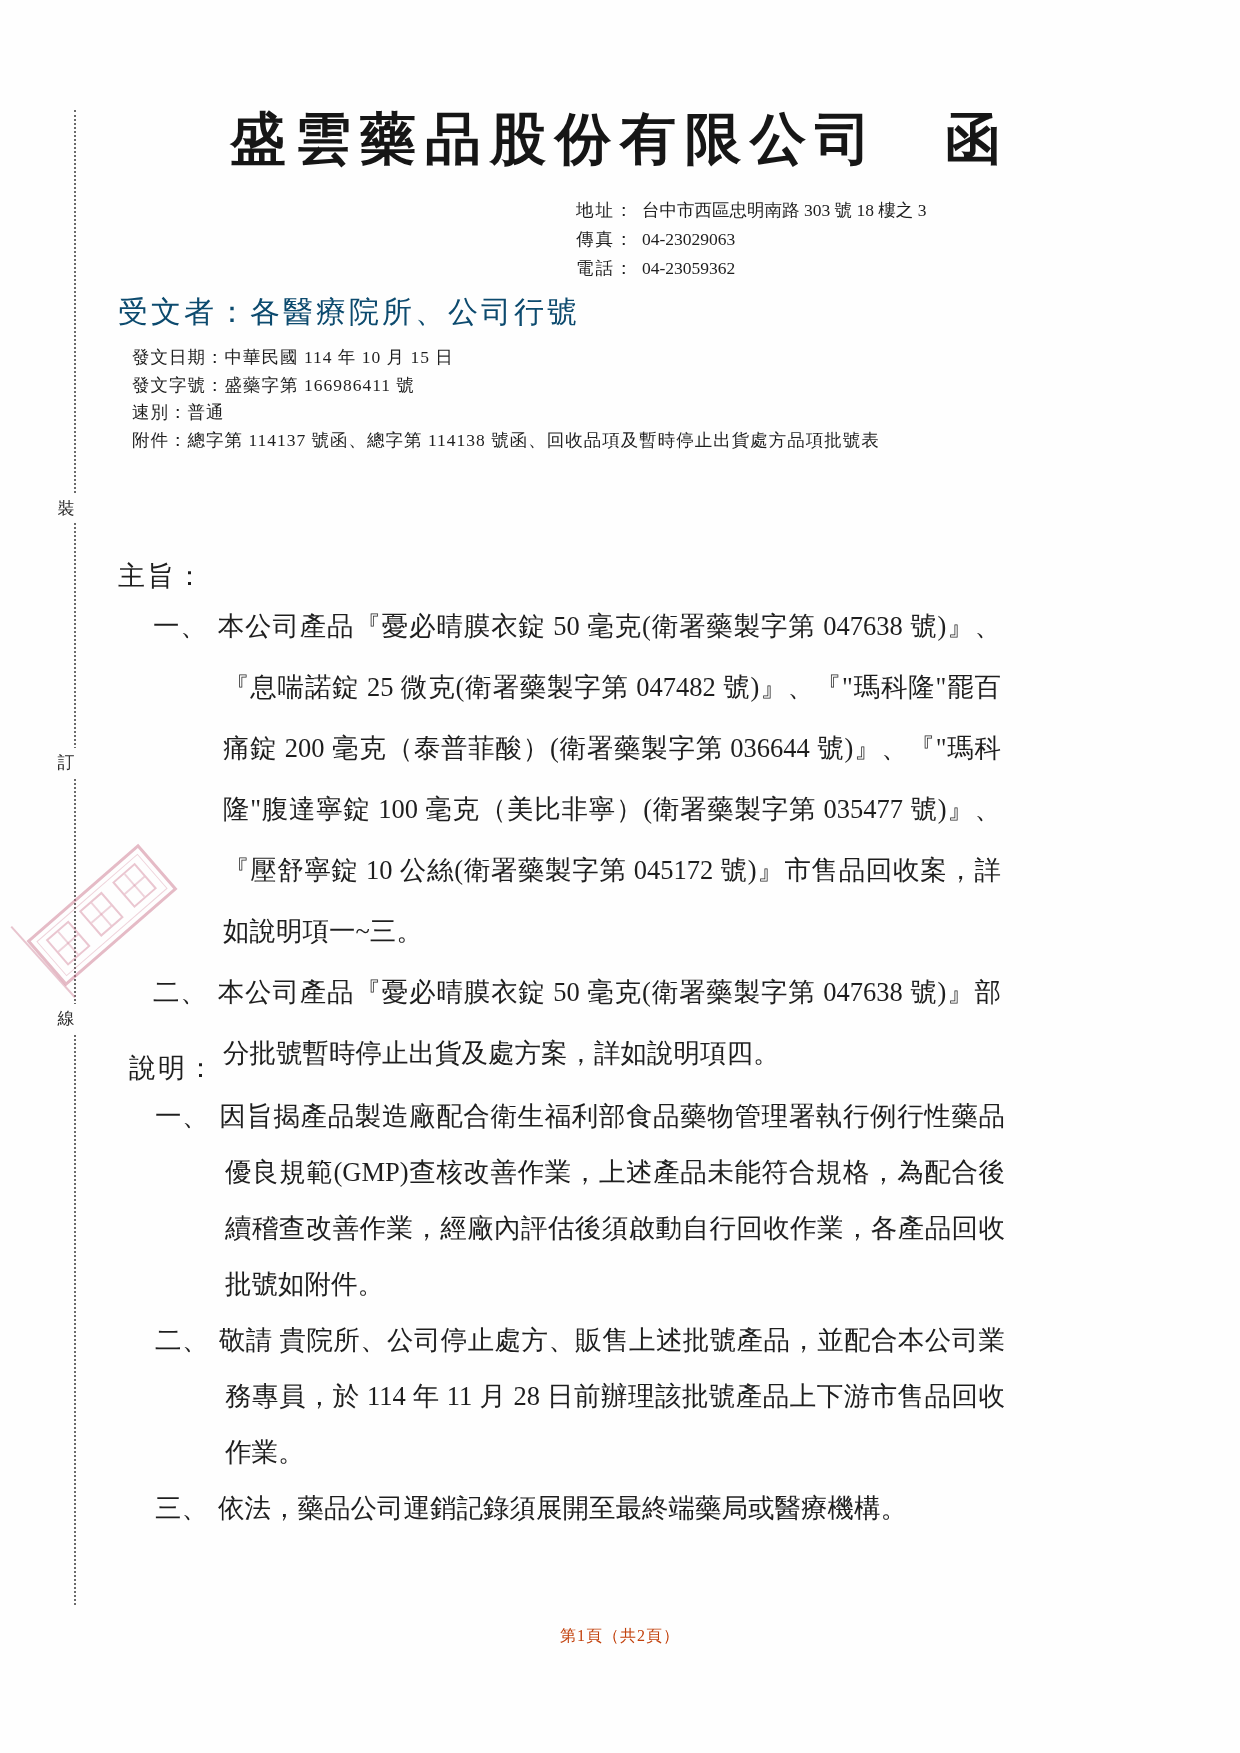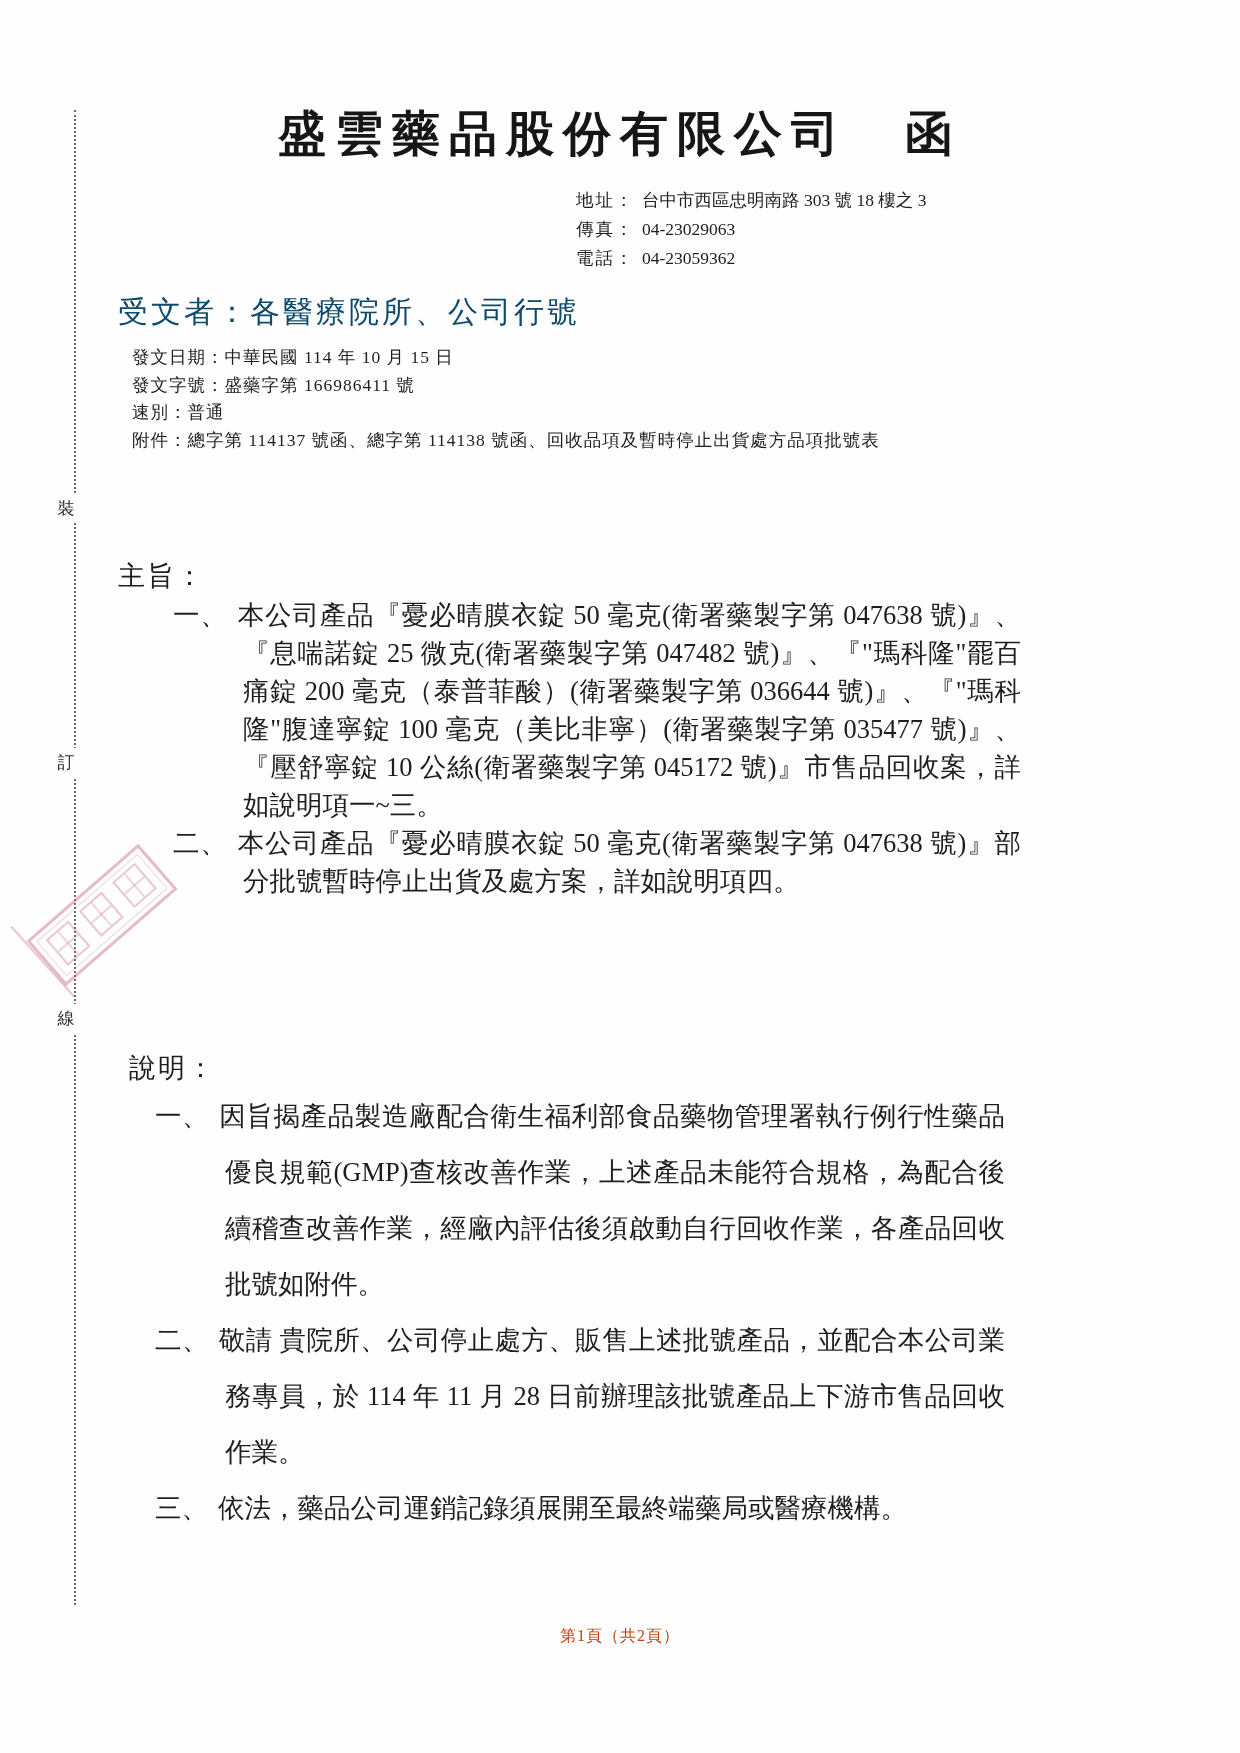--- a/index.html
+++ b/index.html
@@ -8,38 +8,38 @@
     width:1240px;height:1753px;
     background:#fefefe;
     font-family:"Liberation Serif","DejaVu Serif",serif;
     color:#1e1e1e;
     overflow:hidden;
   }
   
   .title{
     position:absolute;top:102px;left:0;right:0;
     margin:0;text-align:center;
-    font-size:48px;font-weight:600;letter-spacing:9px;
+    font-size:56px;font-weight:600;letter-spacing:9px;
     color:#161616;
   }
   
-  .contact{position:absolute;top:186px;left:576px;font-size:17.5px;line-height:29px;}
+  .contact{position:absolute;top:196px;left:576px;font-size:17.5px;line-height:29px;}
   .contact-row{display:flex;}
   .clabel{width:66px;letter-spacing:2px;flex:0 0 auto;}
   .cvalue{white-space:nowrap;}
   
   .recipient{
     position:absolute;top:292px;left:118px;
     font-size:30px;font-weight:400;letter-spacing:3px;color:#0c4a6e;
   }
   
   .meta{position:absolute;top:344px;left:132px;width:910px;font-size:17.5px;line-height:27.5px;letter-spacing:1px;}
   
   .subject-label{position:absolute;top:558px;left:118px;font-size:27px;letter-spacing:2px;}
-  .subject-items{position:absolute;top:596px;left:173px;width:848px;font-size:26.5px;line-height:38px;}
+  .subject-items{position:absolute;top:596px;left:153px;width:848px;font-size:26.5px;line-height:61px;}
   .expl-label{position:absolute;top:1050px;left:118px;font-size:27px;letter-spacing:2px;margin-left:11px;}
   .expl-items{position:absolute;top:1088px;left:155px;width:850px;font-size:26.5px;line-height:56px;}
   .item{
     text-align:justify;
     padding-left:70px;text-indent:-70px;
   }
   .inum{margin-right:10px;}
   
   .footer{
     position:absolute;top:1626px;left:0;right:0;

